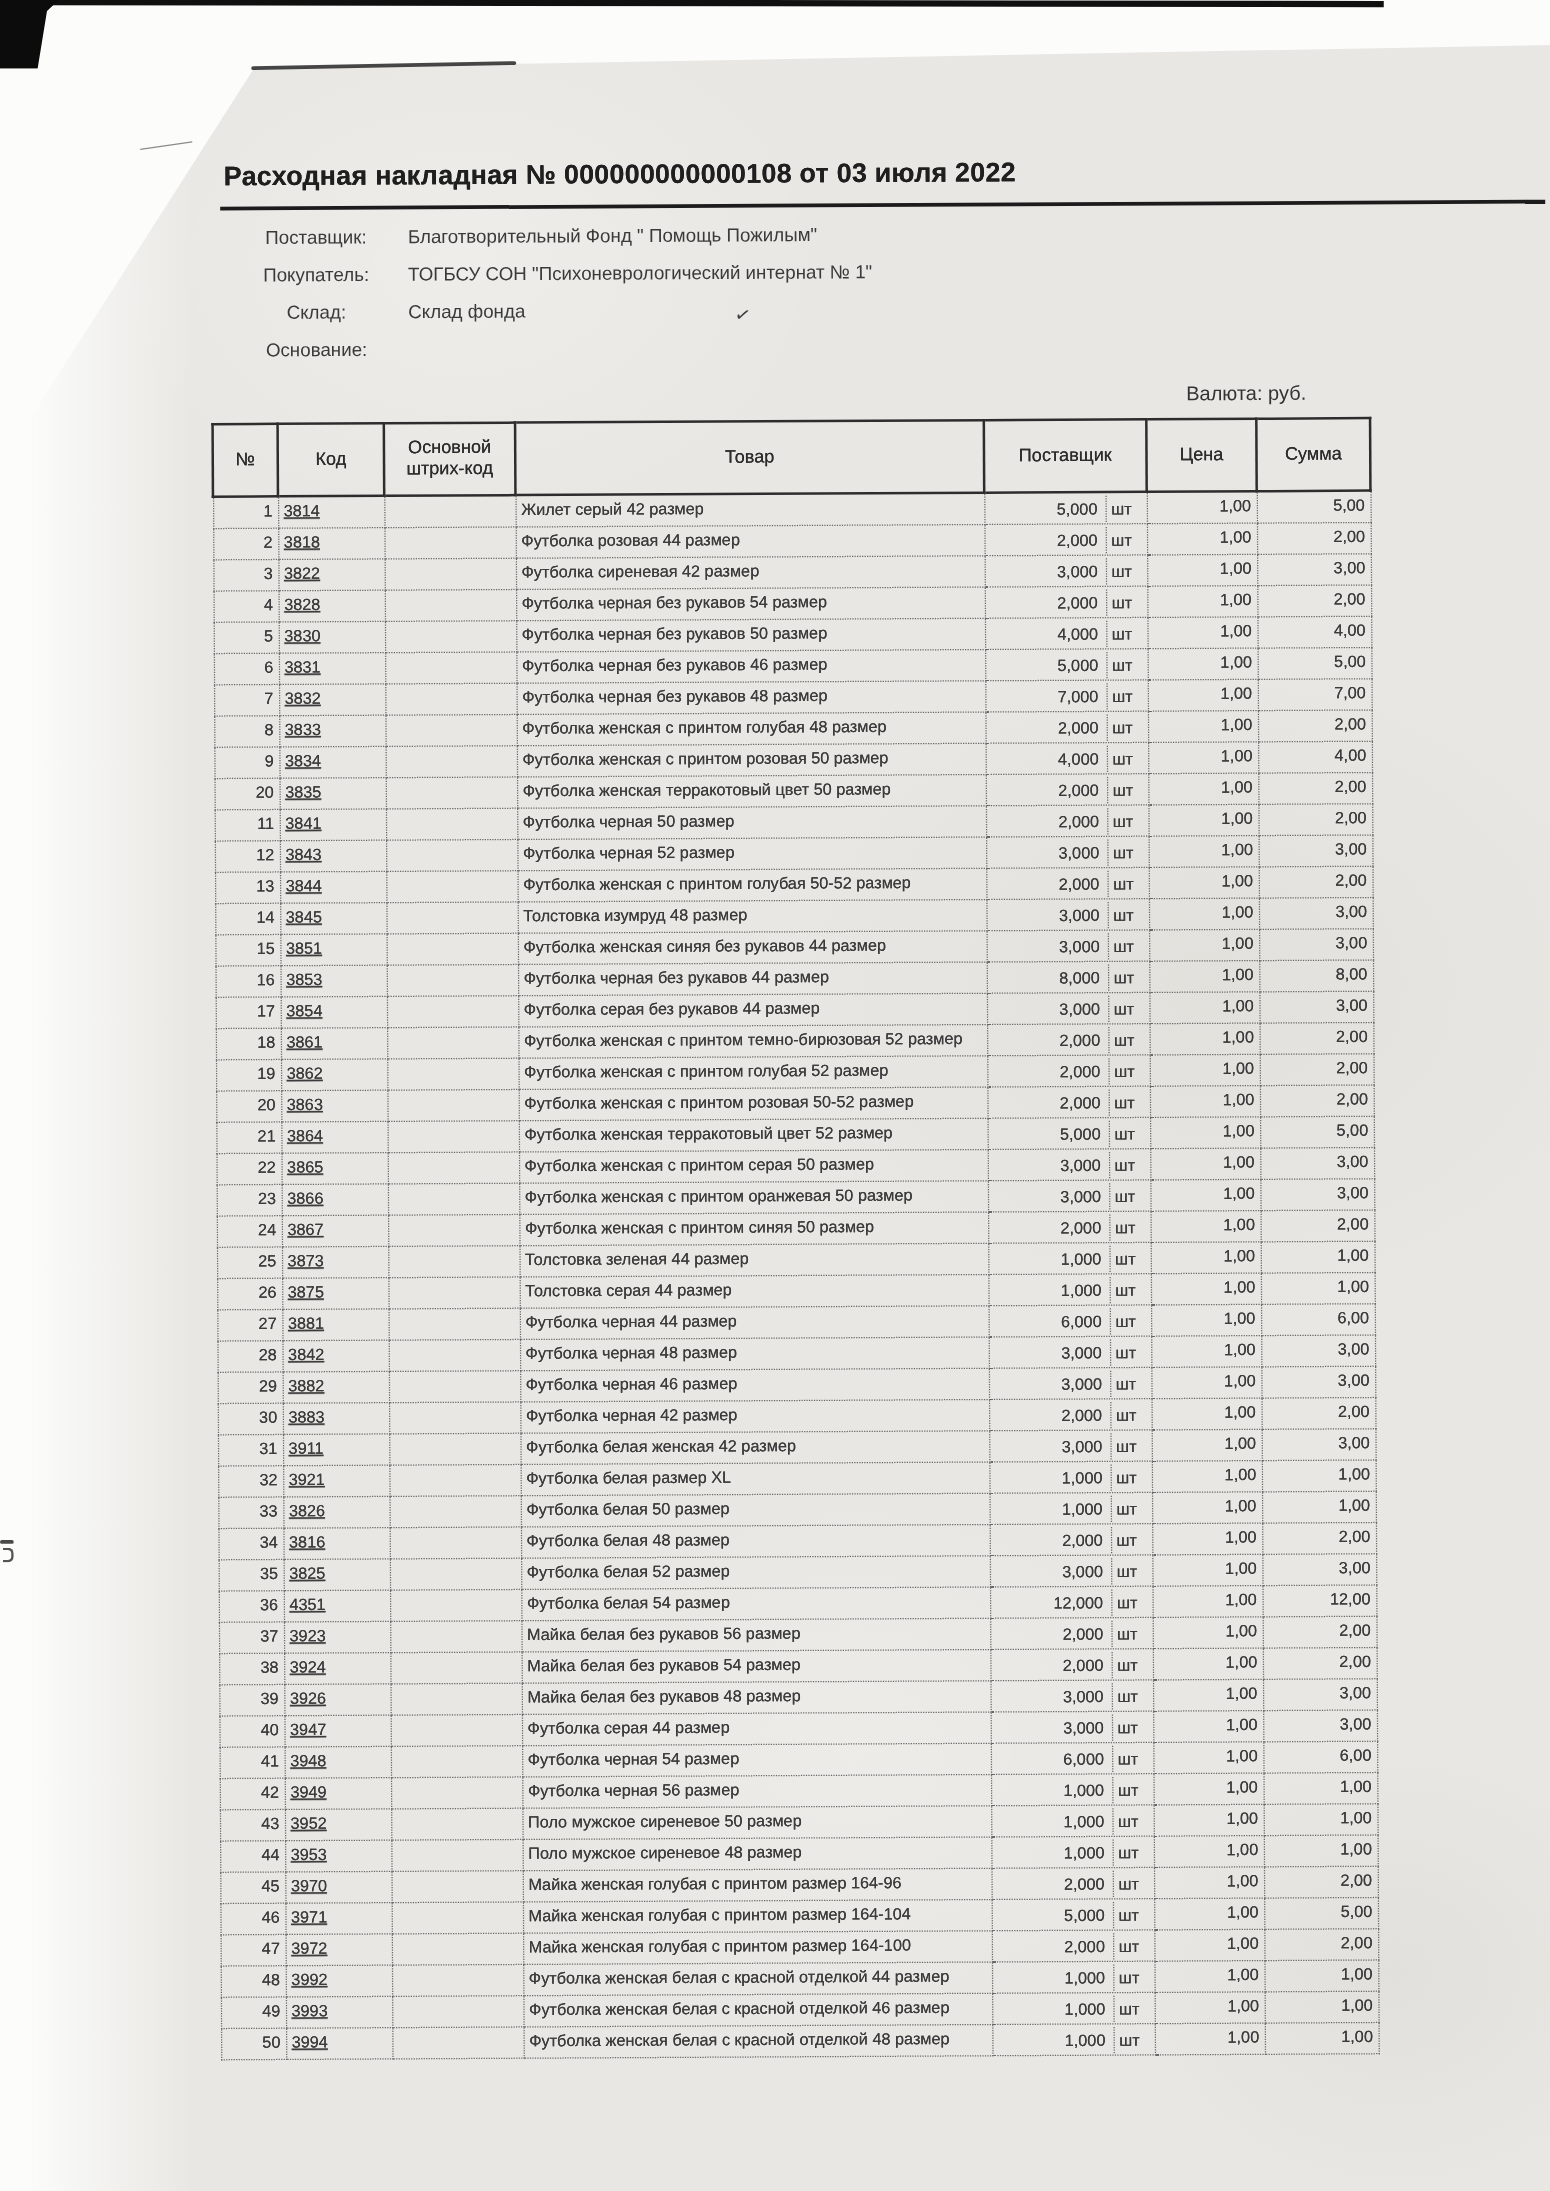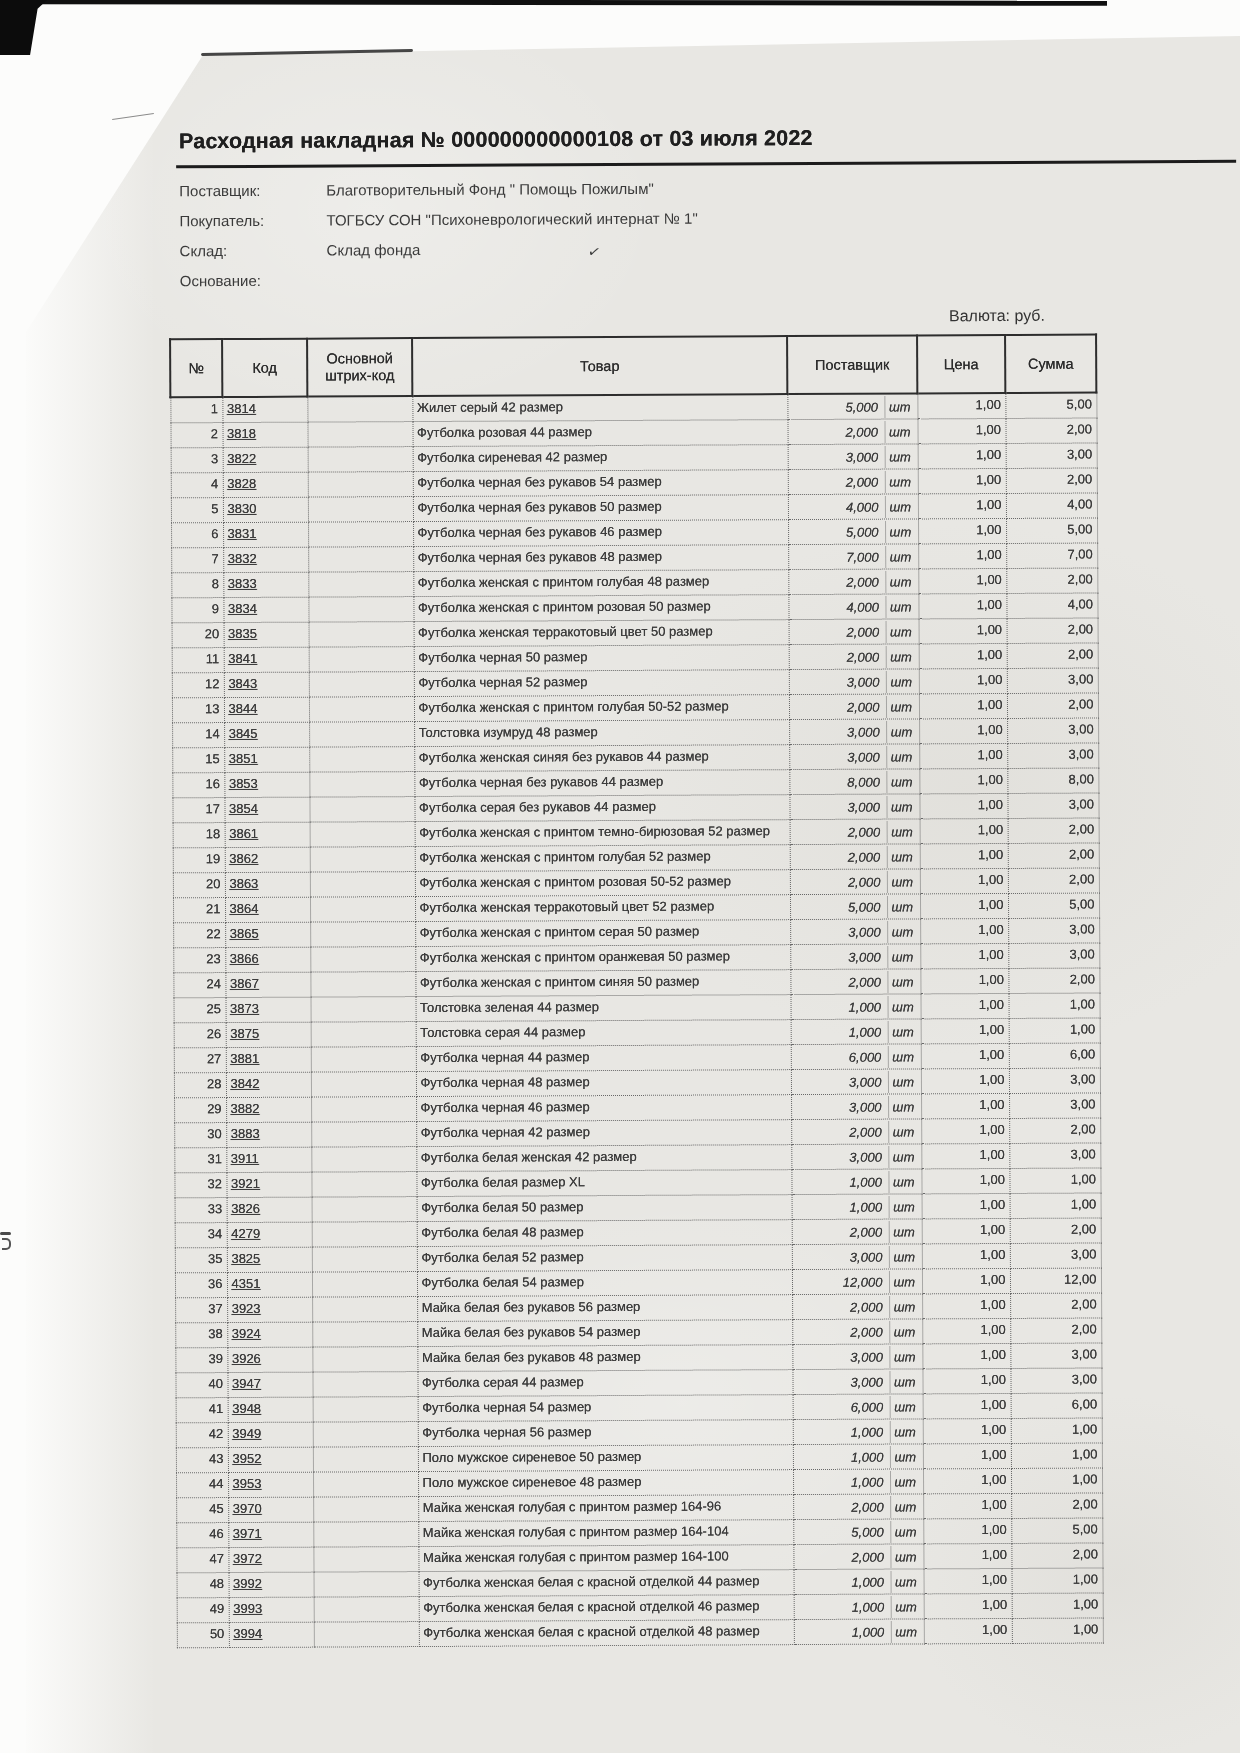--- a/index.html
+++ b/index.html
@@ -37,40 +37,40 @@
   
   .doc{position:absolute;left:0;top:0;width:1240px;height:1753px;transform:rotate(-.3deg);transform-origin:620px 900px;color:#3c3c3c;}
   .title{
     position:absolute;left:183px;top:127px;width:980px;
     font-size:21.5px;font-weight:bold;color:#1f1f1f;letter-spacing:.2px;
     text-shadow:0 0 .5px #1f1f1f;white-space:nowrap;
   }
   .title-rule{position:absolute;left:180px;top:163px;width:1060px;height:2.5px;background:#1c1c1c;}
   .fields{position:absolute;left:183px;top:180px;width:800px;}
   .field-row{display:flex;height:30px;align-items:flex-start;font-size:15px;color:#3a3a3a;}
-  .field-label{width:147px;flex:0 0 147px;}
+  .field-label{width:147px;flex:0 0 147px;text-align:center;}
   .field-value{flex:1;}
   .currency{position:absolute;left:952px;top:309px;font-size:16px;color:#333;}
   
   .tbl-wrap{position:absolute;left:172px;top:336px;}
   table.inv{border-collapse:collapse;table-layout:fixed;width:926px;font-size:13px;color:#3c3c3c;}
   table.inv th{
     border:2px solid #2d2d2d;font-weight:normal;font-size:14.5px;color:#2c2c2c;
     padding:2px 3px;height:52px;vertical-align:middle;text-align:center;line-height:17px;
     text-shadow:0 0 .4px #2c2c2c;
   }
   table.inv td{
     border:1px dotted #686868;vertical-align:top;padding:2px 4px 1px 4px;height:21px;
     line-height:17px;text-shadow:0 0 .3px #3c3c3c;
   }
   td.td-n{text-align:right;padding-right:7px;}
   td.td-code{padding-right:9px;text-decoration:underline;}
   td.td-item{text-align:left;padding-left:6px;}
   td.td-qty{padding:0;}
-  .qtywrap{display:flex;height:100%;min-height:21px;font-style:italic;}
+  .qtywrap{display:flex;height:100%;min-height:21px;}
   .qn{flex:0 0 86px;text-align:right;padding:2px 6px 0 0;}
   .qu{flex:1;border-left:1px dotted #686868;padding:2px 0 0 4px;text-align:left;}
   td.td-price{text-align:right;padding-right:8px;}
   td.td-sum{text-align:right;padding-right:8px;}
 </style>
 </head>
 <body>
 
 <div class="paper"></div>
 <div class="paper-left-fade"></div>
@@ -581,21 +581,21 @@
               <div class="qtywrap">
                 <span class="qn">1,000</span>
                 <span class="qu">шт</span>
               </div>
             </td>
             <td class="td-price">1,00</td>
             <td class="td-sum">1,00</td>
           </tr>
           <tr>
             <td class="td-n">34</td>
-            <td class="td-code">4279</td>
+            <td class="td-code">3816</td>
             <td class="td-bar"></td>
             <td class="td-item">Футболка белая 48 размер</td>
             <td class="td-qty">
               <div class="qtywrap">
                 <span class="qn">2,000</span>
                 <span class="qu">шт</span>
               </div>
             </td>
             <td class="td-price">1,00</td>
             <td class="td-sum">2,00</td>

